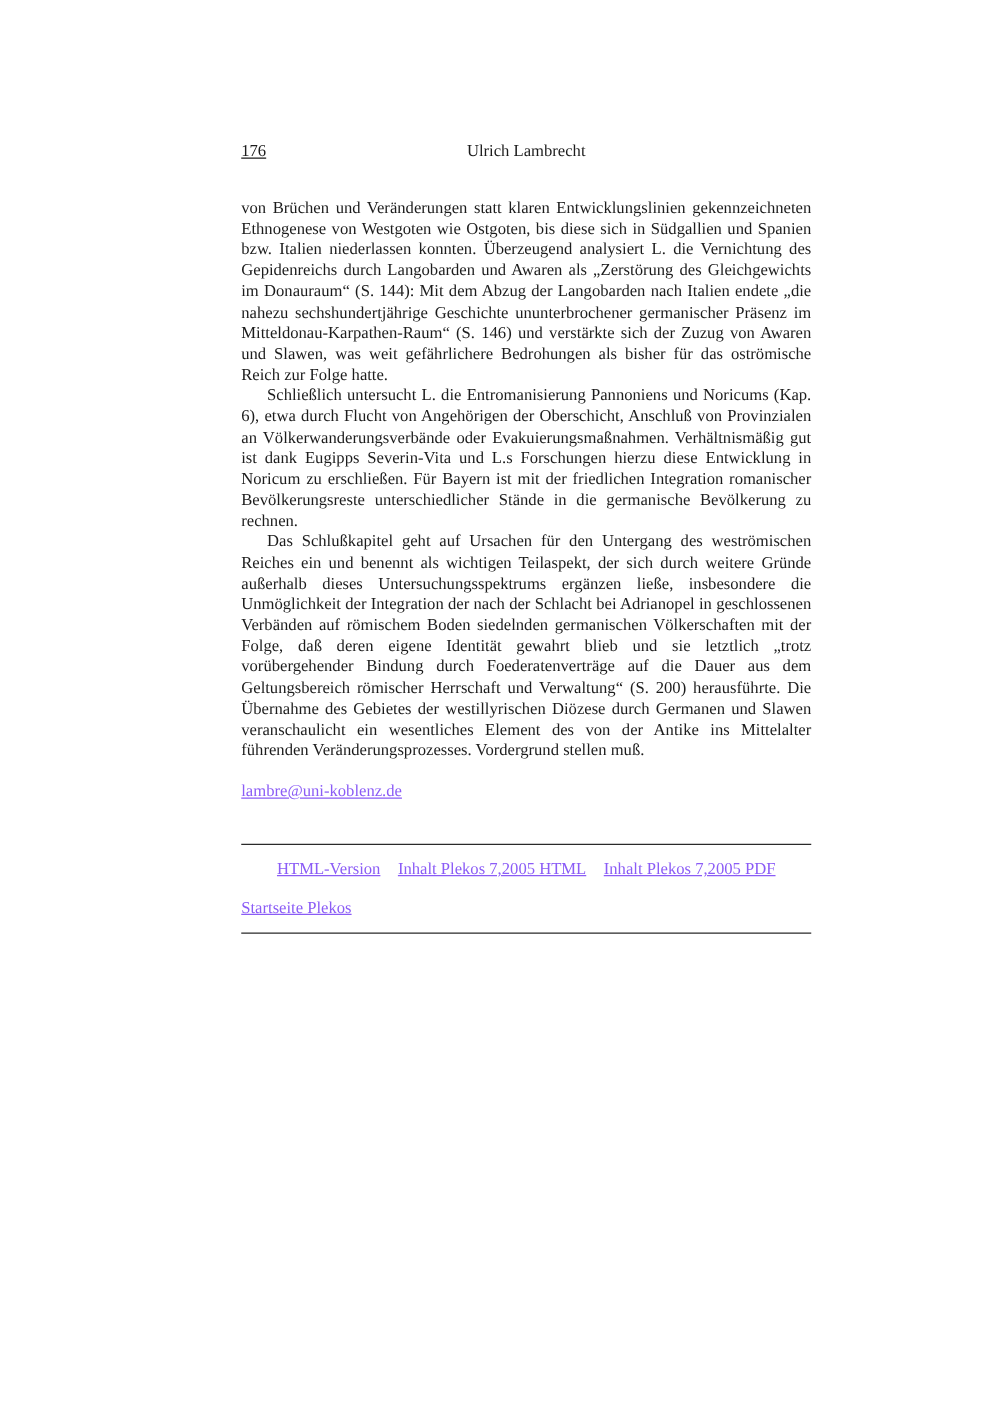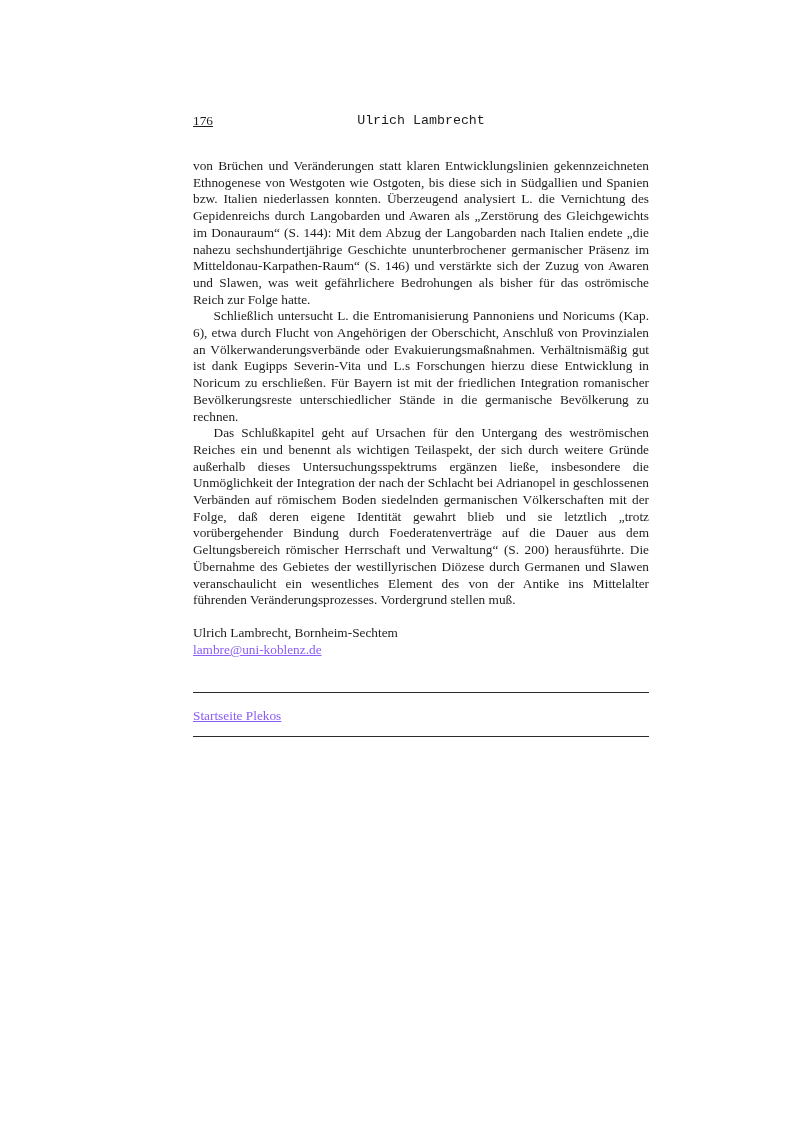--- a/index.html
+++ b/index.html
@@ -25,21 +25,20 @@
       margin-bottom: 29px;
     }
     .page-number {
       position: absolute;
       left: 0;
       top: 0;
       text-decoration: underline;
     }
     .running-title {
       text-align: center;
-      font-family: Liberation Mono, monospace;
     }
     .body-text {
       font-size: 13.3px;
       line-height: 16.7px;
       text-align: justify;
       hyphens: auto;
     }
     .body-text p { margin: 0; }
     .body-text p.indent { text-indent: 1.55em; }
     .signature {
@@ -85,28 +84,32 @@
     <div class="running-title">Ulrich Lambrecht</div>
   </div>
 
   <div class="body-text">
     <p>von Brüchen und Veränderungen statt klaren Entwicklungslinien gekennzeichneten Ethnogenese von Westgoten wie Ostgoten, bis diese sich in Südgallien und Spanien bzw. Italien niederlassen konnten. Überzeugend analysiert L. die Vernichtung des Gepidenreichs durch Langobarden und Awaren als „Zerstörung des Gleichgewichts im Donauraum“ (S. 144): Mit dem Abzug der Langobarden nach Italien endete „die nahezu sechshundertjährige Geschichte ununterbrochener germanischer Präsenz im Mitteldonau-Karpathen-Raum“ (S. 146) und verstärkte sich der Zuzug von Awaren und Slawen, was weit gefährlichere Bedrohungen als bisher für das oströmische Reich zur Folge hatte.</p>
     <p class="indent">Schließlich untersucht L. die Entromanisierung Pannoniens und Noricums (Kap. 6), etwa durch Flucht von Angehörigen der Oberschicht, Anschluß von Provinzialen an Völkerwanderungsverbände oder Evakuierungsmaßnahmen. Verhältnismäßig gut ist dank Eugipps Severin-Vita und L.s Forschungen hierzu diese Entwicklung in Noricum zu erschließen. Für Bayern ist mit der friedlichen Integration romanischer Bevölkerungsreste unterschiedlicher Stände in die germanische Bevölkerung zu rechnen.</p>
     <p class="indent">Das Schlußkapitel geht auf Ursachen für den Untergang des weströmischen Reiches ein und benennt als wichtigen Teilaspekt, der sich durch weitere Gründe außerhalb dieses Untersuchungsspektrums ergänzen ließe, insbesondere die Unmöglichkeit der Integration der nach der Schlacht bei Adrianopel in geschlossenen Verbänden auf römischem Boden siedelnden germanischen Völkerschaften mit der Folge, daß deren eigene Identität gewahrt blieb und sie letztlich „trotz vorübergehender Bindung durch Foederatenverträge auf die Dauer aus dem Geltungsbereich römischer Herrschaft und Verwaltung“ (S. 200) herausführte. Die Übernahme des Gebietes der westillyrischen Diözese durch Germanen und Slawen veranschaulicht ein wesentliches Element des von der Antike ins Mittelalter führenden Veränderungsprozesses. Vordergrund stellen muß.</p>
   </div>
 
   <div class="signature">
-    <div>Ulrich Lambrecht, Bornheim-Sechtem</div>
     <div>
       <a class="link" href="#">lambre@uni-koblenz.de</a>
     </div>
   </div>
 
   <hr class="rule rule-top">
 
+  <div class="nav-row">
+    <a class="link" href="#">HTML-Version</a>
+    <a class="link" href="#">Inhalt Plekos 7,2005 HTML</a>
+    <a class="link" href="#">Inhalt Plekos 7,2005 PDF</a>
+  </div>
 
   <div class="home-row">
     <a class="link" href="#">Startseite Plekos</a>
   </div>
 
   <hr class="rule rule-bottom">
 
 </div>
 
 </body></html>

